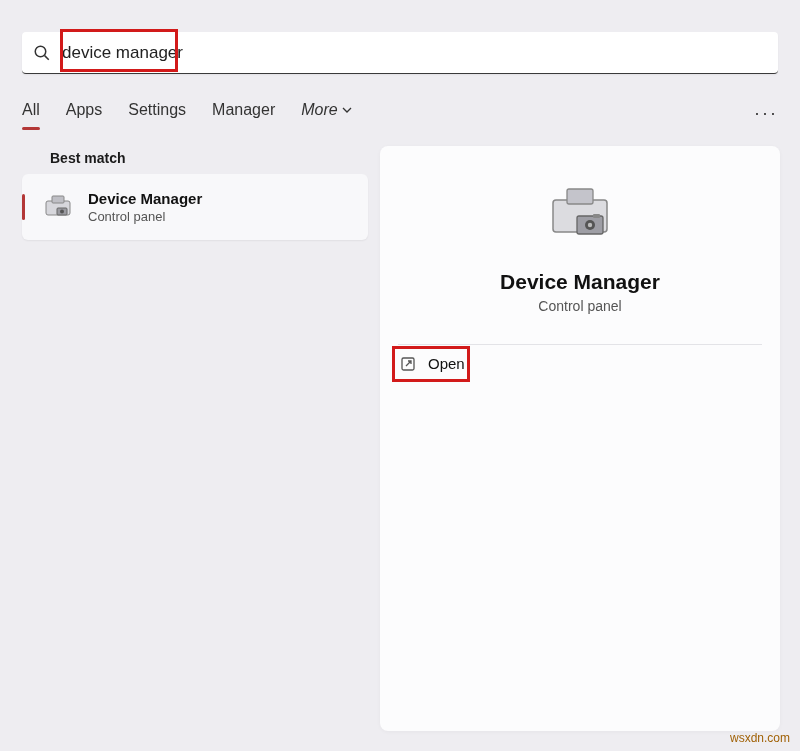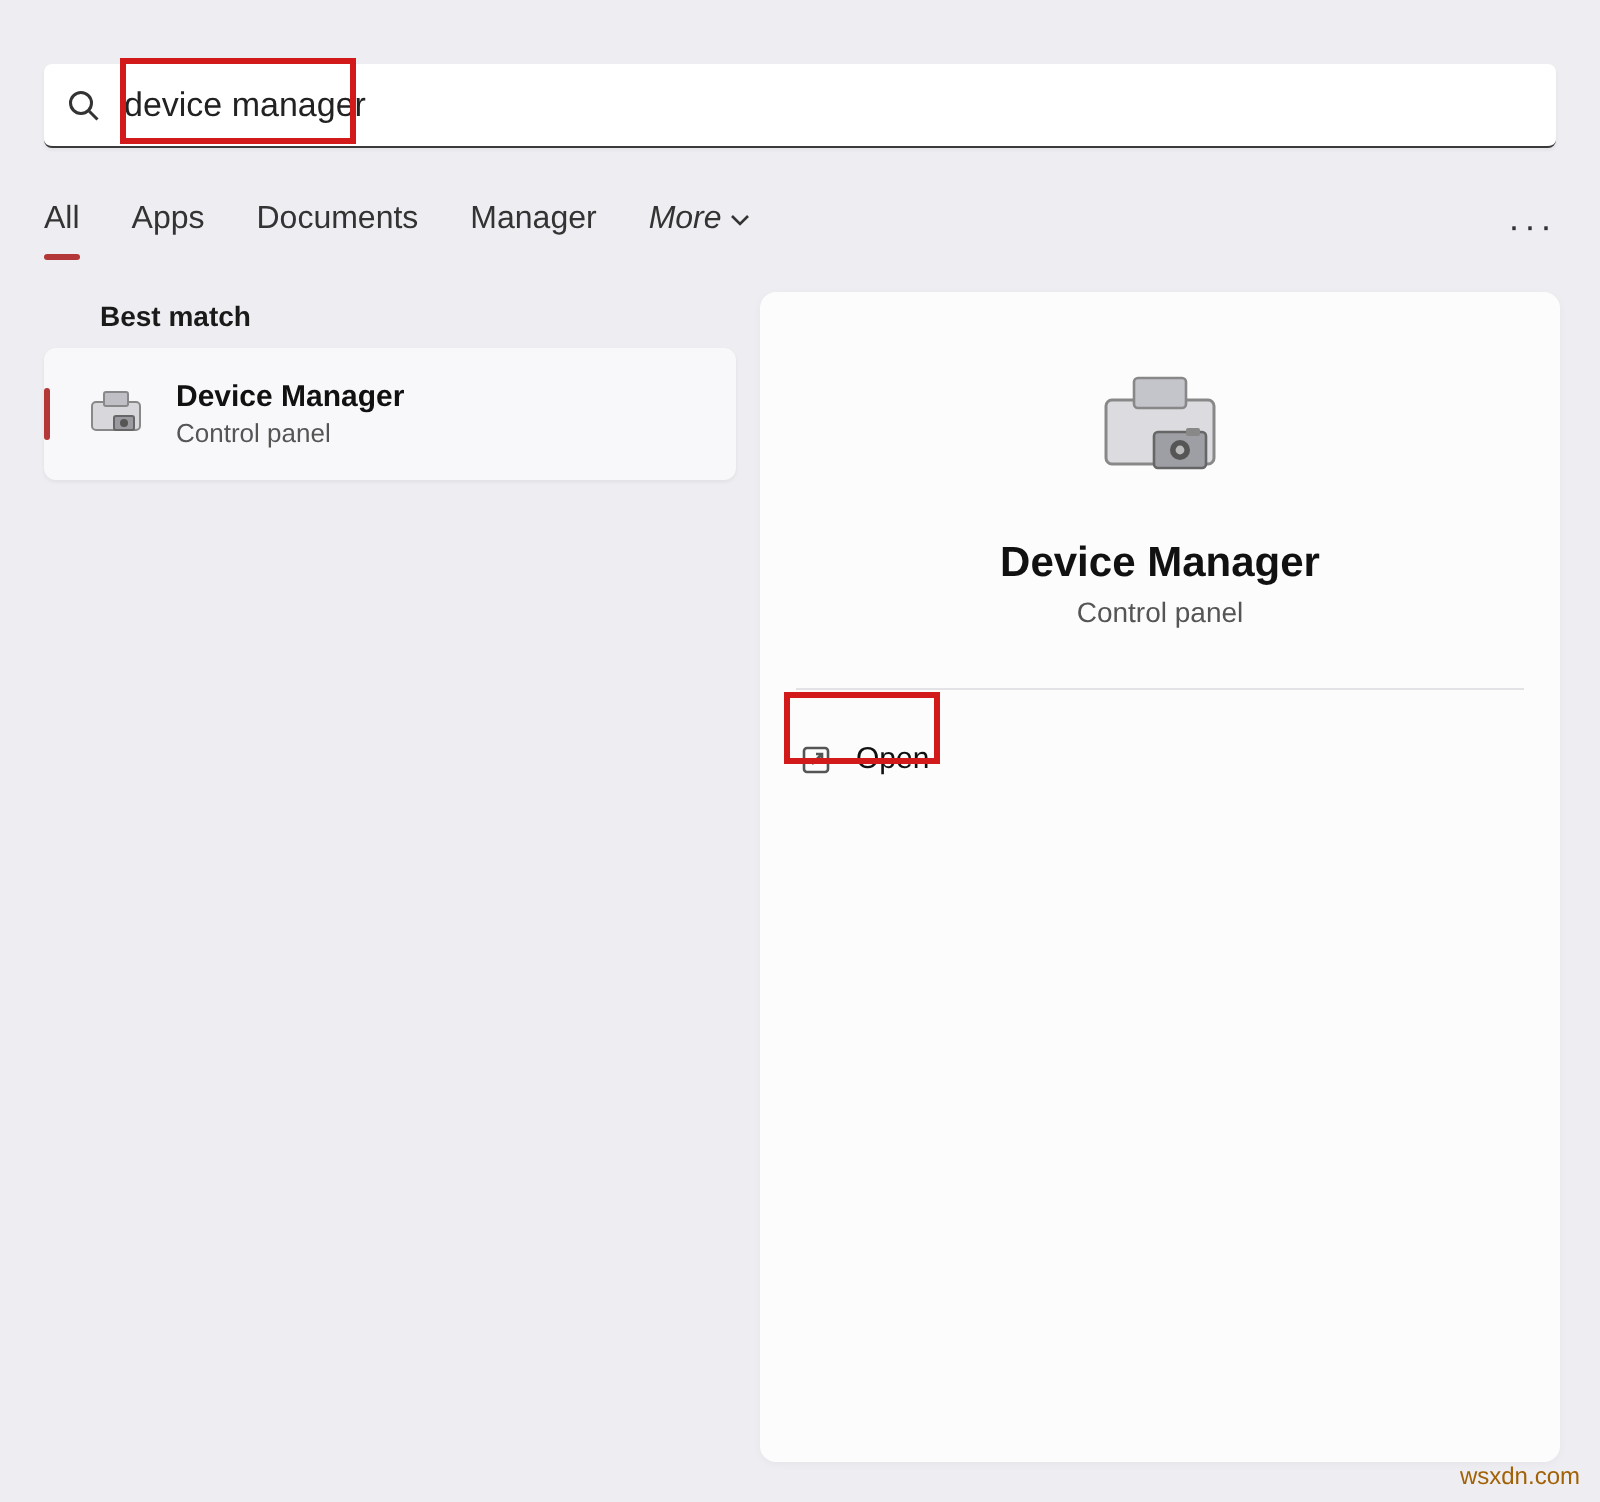--- a/index.html
+++ b/index.html
@@ -143,21 +143,21 @@
     }
     .preview-divider {
       margin-top: 30px;
       border: none;
       border-top: 1px solid #e3e3e7;
     }
     .action-row {
       display: flex;
       align-items: center;
       gap: 12px;
-      margin-top: 22px;
+      margin-top: 6px;
       padding: 4px 2px;
       font-size: 15px;
       color: #111;
       cursor: pointer;
       width: fit-content;
     }
     .highlight-open {
       position: absolute;
       left: 12px;
       top: 200px;
@@ -184,21 +184,21 @@
         <line x1="21" y1="21" x2="15.5" y2="15.5"></line>
     </svg>
   </span>
   <input class="search-input" type="text" value="device manager" style="">
 </div>
 <div class="highlight-searchtext"></div>
 
 <div class="tabs">
   <span class="tab active">All</span>
   <span class="tab">Apps</span>
-  <span class="tab">Documents</span>
+  <span class="tab">Settings</span>
   <span class="tab">Manager</span>
   <span class="tab more-tab">
     <span>More</span>
     <svg width="10" height="10" viewBox="0 0 10 10">
       <path d="M1 3 L5 7 L9 3" fill="none" stroke="#333" stroke-width="1.3"></path>
     </svg>
   </span>
   <span class="dots">···</span>
 </div>
 

